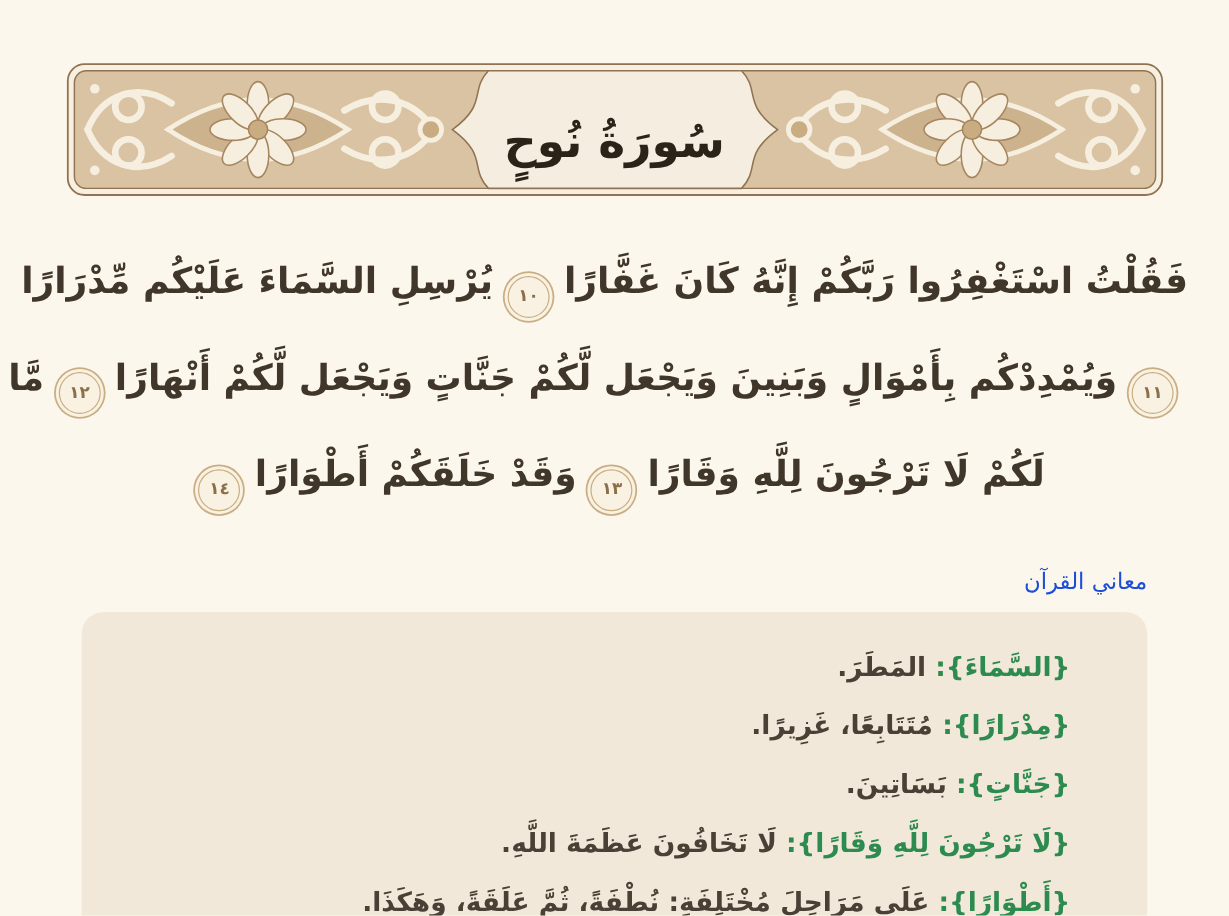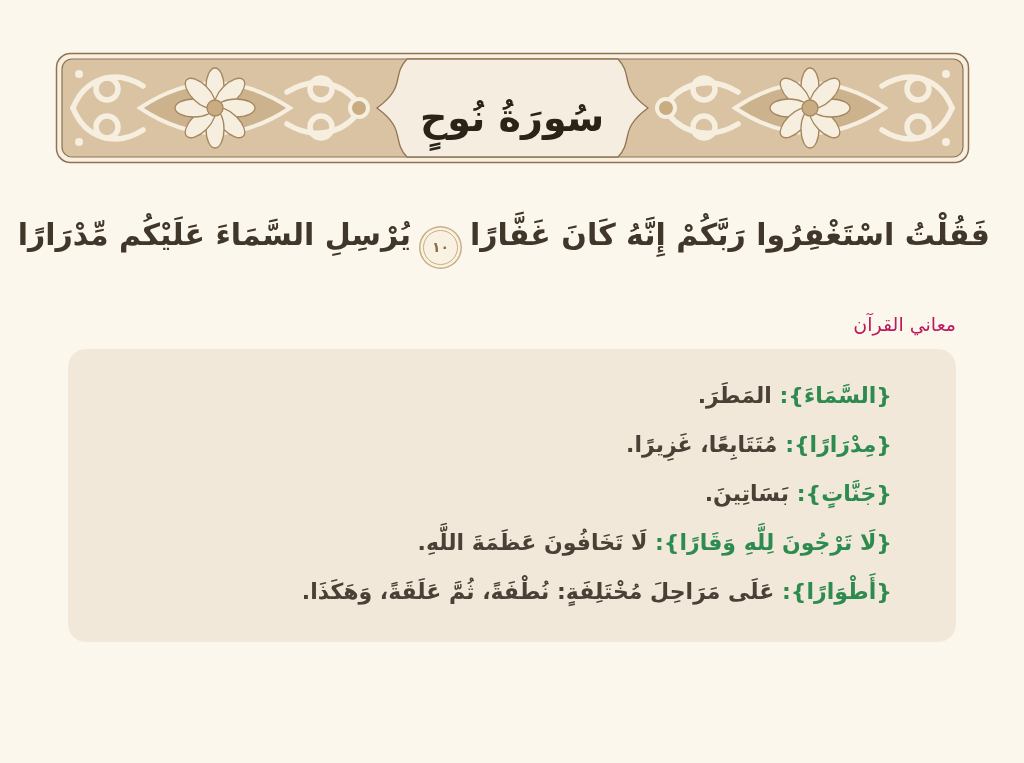--- a/index.html
+++ b/index.html
@@ -22,21 +22,21 @@
   .ayah-marker{
     display:inline-flex;align-items:center;justify-content:center;
     width:33px;height:33px;border-radius:50%;
     background:#F9F2E3;border:1px solid #C9AE83;
     box-shadow:0 0 0 2.5px #F9F2E3,0 0 0 4px #C9AE83;
     font-size:14px;color:#8A6F49;margin:16px 12px;vertical-align:-7px;
   }
   
   .meanings-label{
     margin:30px 68px 12px 0;text-align:right;direction:rtl;
-    color:#be185d;font-size:19px;line-height:26px;
+    color:#1d4ed8;font-size:19px;line-height:26px;
   }
   .def-box{
     margin:0 68px;background:#F2E8DA;border-radius:18px;
     padding:22px 64px 26px 30px;direction:rtl;text-align:right;
   }
   .def-row{font-size:22px;line-height:49px;font-weight:bold;}
   .def-term{color:#2E8B50;}
   .def-text{color:#4A4036;}
 </style>
 </head>
@@ -103,20 +103,26 @@
 
     <path d="M 352 7 C 336 24, 352 34, 322 56 C 352 78, 336 88, 352 105 L 563 105 C 579 88, 563 78, 593 56 C 563 34, 579 24, 563 7 Z" fill="#F5EDDF" stroke="#8F7352" stroke-width="1.3"></path>
   </svg>
   <div class="band-title">سُورَةُ نُوحٍ</div>
 </div>
 
 <div class="quran">
   <div class="quran-line">
     <span>فَقُلْتُ اسْتَغْفِرُوا رَبَّكُمْ إِنَّهُ كَانَ غَفَّارًا</span><span class="ayah-marker">١٠</span><span>يُرْسِلِ السَّمَاءَ عَلَيْكُم مِّدْرَارًا</span>
   </div>
+  <div class="quran-line">
+    <span class="ayah-marker">١١</span><span>وَيُمْدِدْكُم بِأَمْوَالٍ وَبَنِينَ وَيَجْعَل لَّكُمْ جَنَّاتٍ وَيَجْعَل لَّكُمْ أَنْهَارًا</span><span class="ayah-marker">١٢</span><span>مَّا</span>
+  </div>
+  <div class="quran-line">
+    <span>لَكُمْ لَا تَرْجُونَ لِلَّهِ وَقَارًا</span><span class="ayah-marker">١٣</span><span>وَقَدْ خَلَقَكُمْ أَطْوَارًا</span><span class="ayah-marker">١٤</span>
+  </div>
 </div>
 
 <div class="meanings-label">معاني القرآن</div>
 
 <div class="def-box">
   <div class="def-row">
     <span class="def-term">{السَّمَاءَ}:</span>
     <span class="def-text">المَطَرَ.</span>
   </div>
   <div class="def-row">

